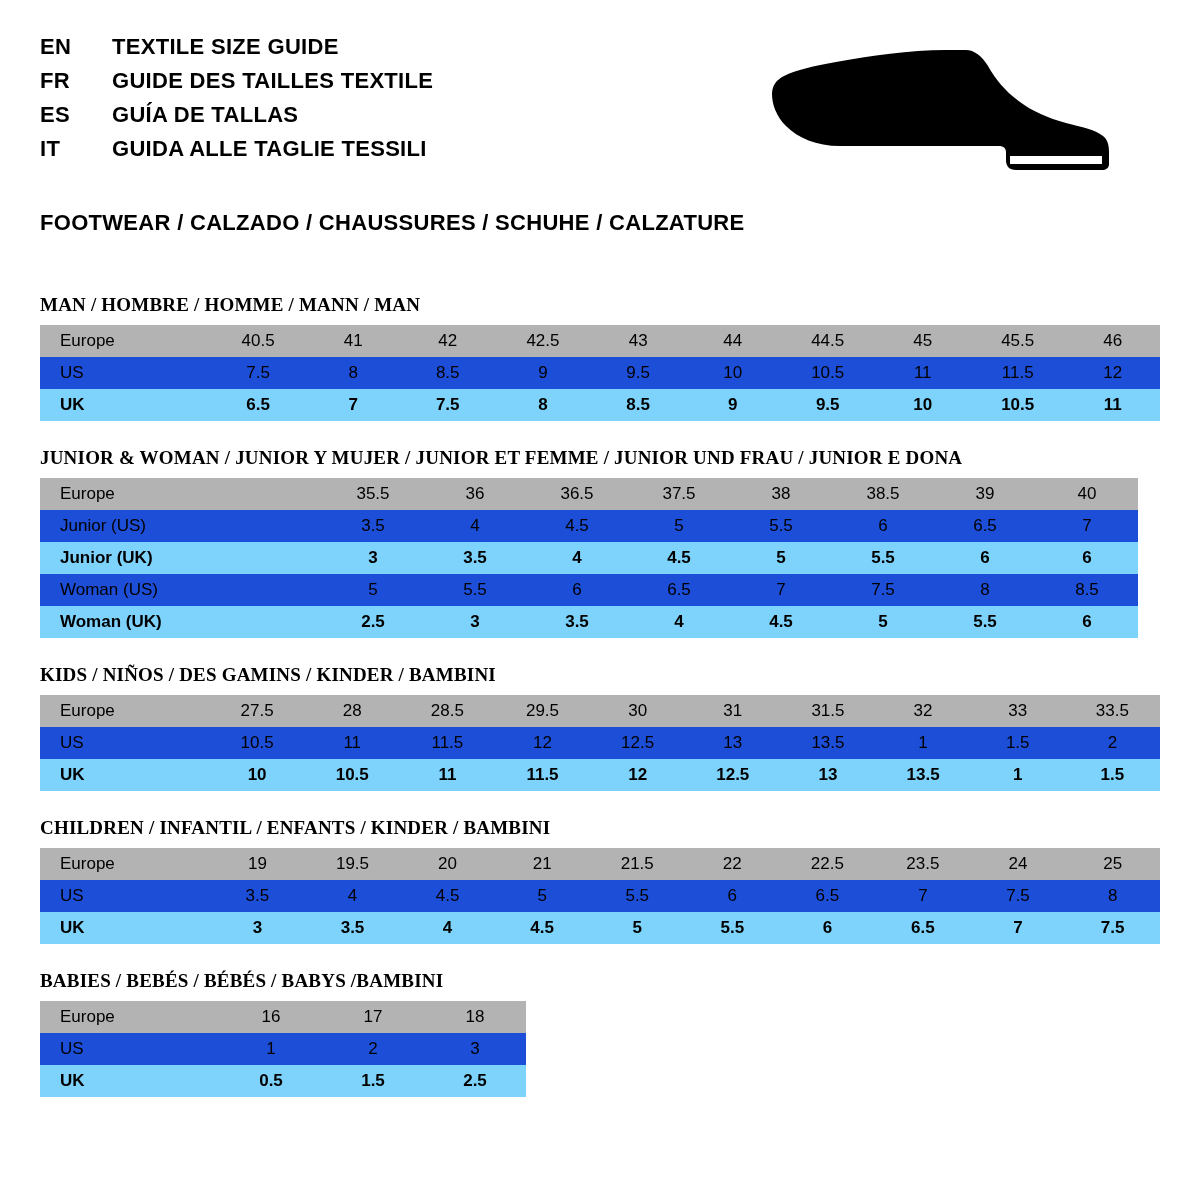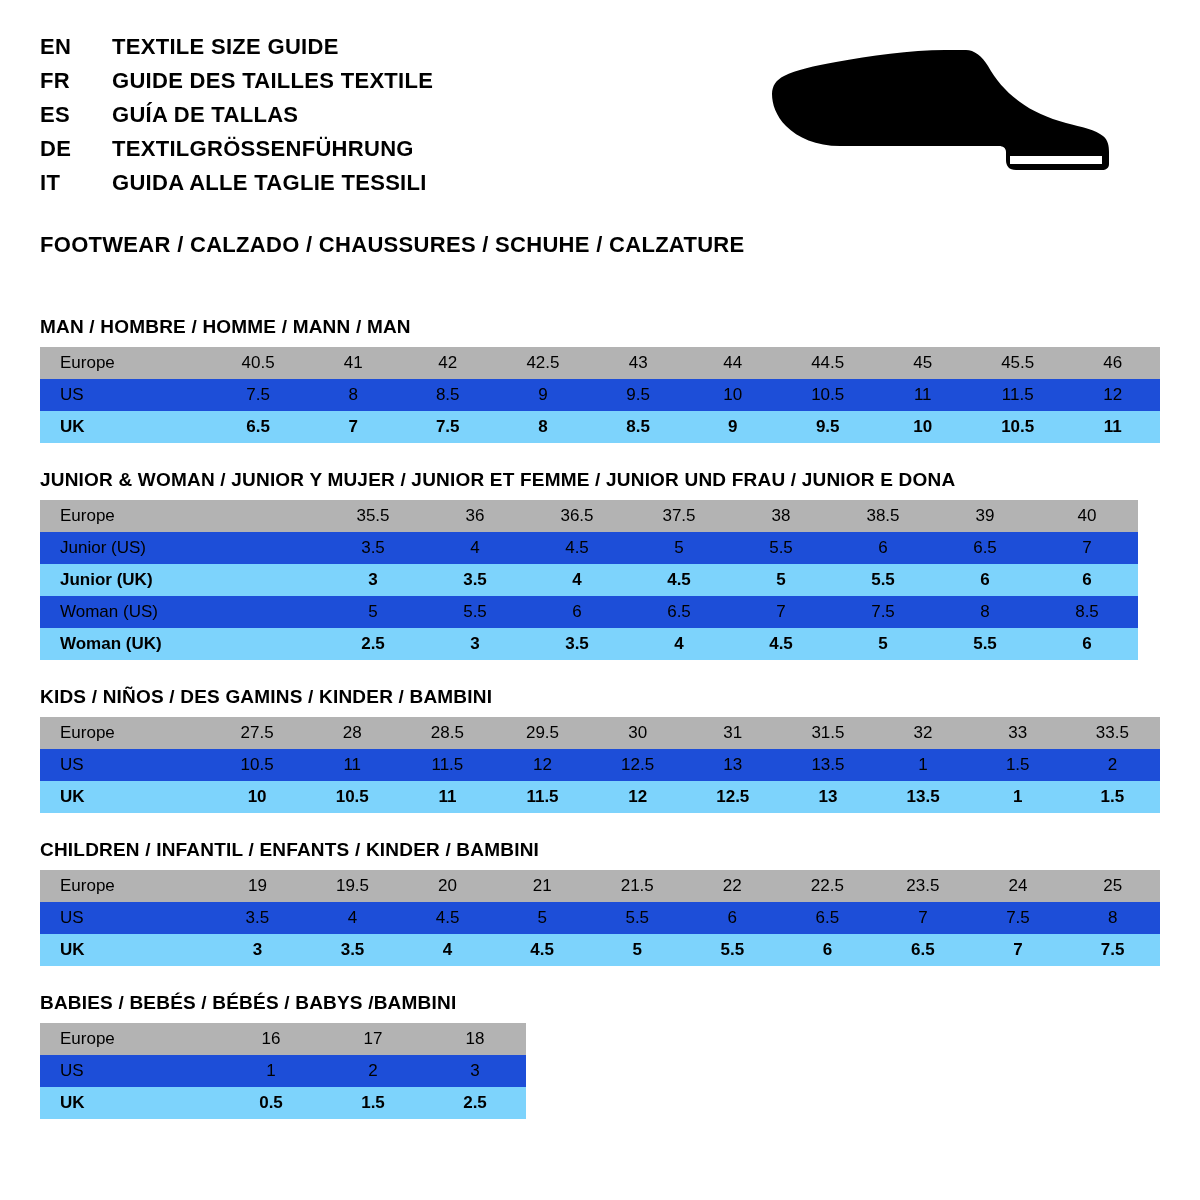--- a/index.html
+++ b/index.html
@@ -61,20 +61,21 @@
 
   
   .section {
     margin-top: 26px;
   }
   .section-title {
     font-size: 19px;
     font-weight: bold;
     margin-bottom: 9px;
     letter-spacing: 0.2px;
+    font-family: Liberation Serif, serif;
   }
   table.size-table {
     border-collapse: collapse;
     table-layout: fixed;
   }
   table.size-table td {
     height: 32px;
     font-size: 17px;
     text-align: center;
     vertical-align: middle;
@@ -119,24 +120,20 @@
       </div>
       <div class="lang-row">
         <span class="lang-code">FR</span>
         <span class="lang-title">GUIDE DES TAILLES TEXTILE</span>
       </div>
       <div class="lang-row">
         <span class="lang-code">ES</span>
         <span class="lang-title">GUÍA DE TALLAS</span>
       </div>
       <div class="lang-row">
-        <span class="lang-code">DE</span>
-        <span class="lang-title">TEXTILGRÖSSENFÜHRUNG</span>
-      </div>
-      <div class="lang-row">
         <span class="lang-code">IT</span>
         <span class="lang-title">GUIDA ALLE TAGLIE TESSILI</span>
       </div>
     </div>
 
     <div class="shoe-wrap">
       <svg width="340" height="130" viewBox="0 0 340 130" xmlns="http://www.w3.org/2000/svg">
         <path fill="#000000" d="M196,2 C204,2 212,8 218,18 C226,32 236,44 250,54 C262,63 278,70 296,75 C312,79 326,82 333,88 C338,92 339,98 339,104 L339,116 C339,120 336,122 332,122 L246,122 C239,122 236,118 236,112 L236,104 C236,100 233,98 229,98 L70,98 C46,98 28,90 16,78 C6,68 2,56 2,46 C2,38 6,32 14,28 C26,22 44,18 66,14 C100,8 140,2 175,2 Z"></path>
         <path fill="#ffffff" d="M240,108 L332,108 L332,116 L240,116 Z"></path>
       </svg>

